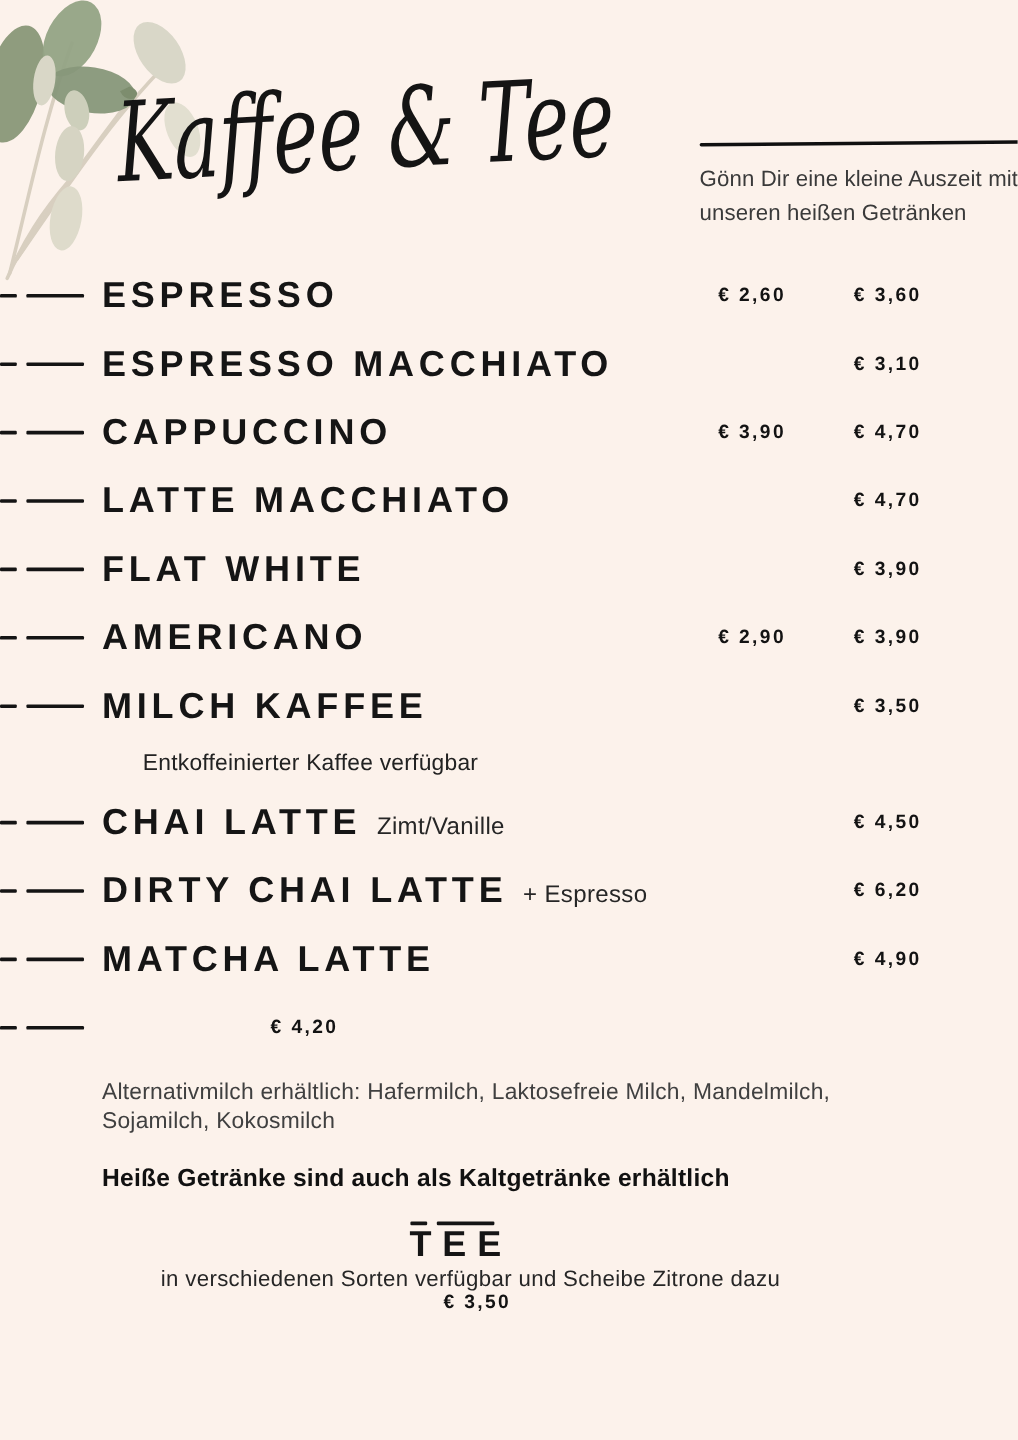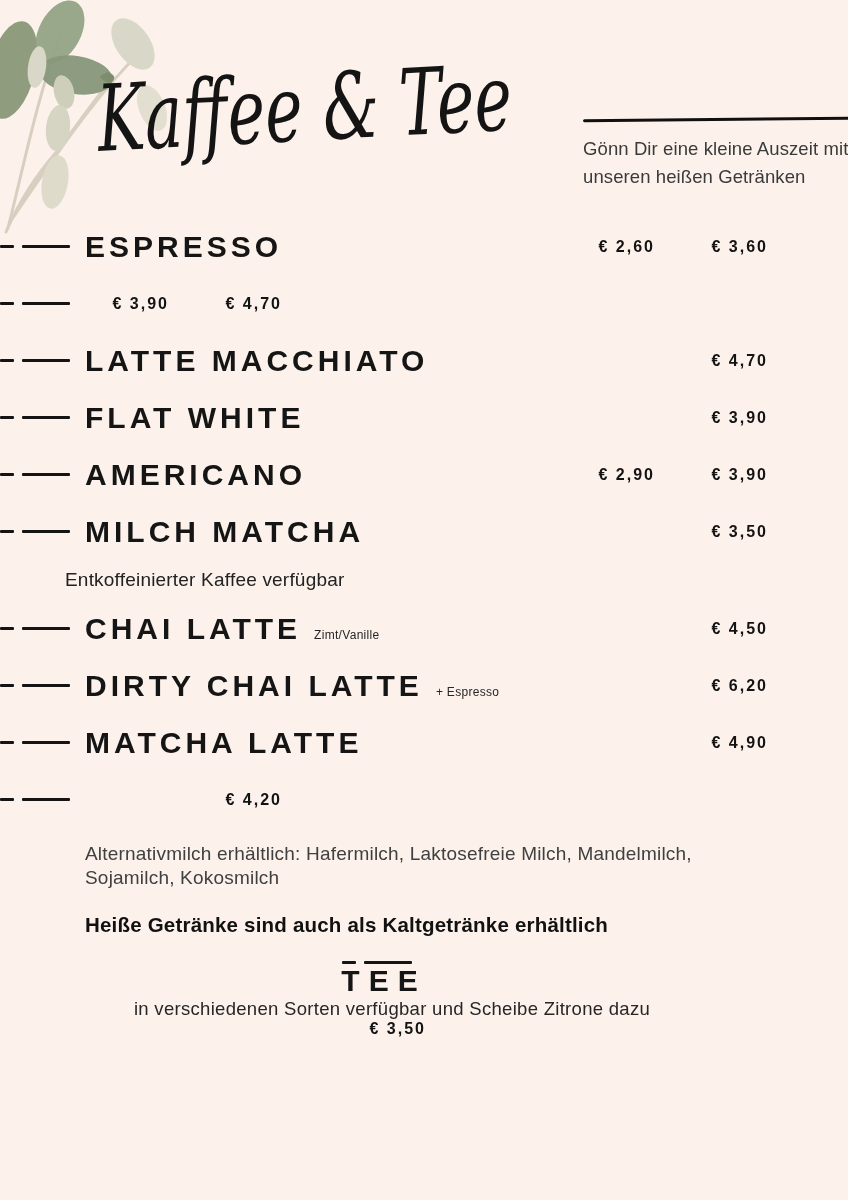--- a/index.html
+++ b/index.html
@@ -43,33 +43,33 @@
   .dash i:first-child { width:14px; margin-right:8px; }
   .dash i:last-child  { width:48px; }
 
   .name {
     flex:1; min-width:0;
     font-size:30px; font-weight:700; letter-spacing:4px;
     color:#151515; white-space:nowrap;
     display:flex; align-items:baseline;
   }
   .sub {
-    font-size:12px; font-weight:400; letter-spacing:0.3px;
+    font-size:20px; font-weight:400; letter-spacing:0.3px;
     color:#262626; margin-left:13px; white-space:nowrap;
   }
   .p1, .p2 {
     flex:none; width:84px; text-align:right;
     font-size:16px; font-weight:700; letter-spacing:2px;
     color:#131313; white-space:nowrap;
   }
   .p1 { margin-right:29px; }
 
   .inline-note {
     height:40px; display:flex; align-items:center;
-    margin:0; padding-left:65px;
+    margin:0; padding-left:119px;
     font-size:19px; color:#222; letter-spacing:0.2px;
   }
 
   .note-alt {
     margin:14px 0 0 85px; width:624px;
     font-size:19px; line-height:1.27; color:#404040; letter-spacing:0.2px;
   }
   .note-bold {
     margin:23px 0 0 85px;
     font-size:20.5px; font-weight:700; color:#111; letter-spacing:0.2px;
@@ -122,20 +122,30 @@
         </span>
         <span class="name">ESPRESSO</span>
         <span class="p1">€ 2,60</span>
         <span class="p2">€ 3,60</span>
       </div>
       <div class="row">
         <span class="dash">
           <i></i>
           <i></i>
         </span>
+        <span class="name">ESPRESSO MACCHIATO</span>
+        <span class="p1"></span>
+        <span class="p2">€ 3,10</span>
+      </div>
+      <div class="row">
+        <span class="dash">
+          <i></i>
+          <i></i>
+        </span>
+        <span class="name">CAPPUCCINO</span>
         <span class="p1">€ 3,90</span>
         <span class="p2">€ 4,70</span>
       </div>
       <div class="row">
         <span class="dash">
           <i></i>
           <i></i>
         </span>
         <span class="name">LATTE MACCHIATO</span>
         <span class="p1"></span>
@@ -157,21 +167,21 @@
         </span>
         <span class="name">AMERICANO</span>
         <span class="p1">€ 2,90</span>
         <span class="p2">€ 3,90</span>
       </div>
       <div class="row">
         <span class="dash">
           <i></i>
           <i></i>
         </span>
-        <span class="name">MILCH MATCHA</span>
+        <span class="name">MILCH KAFFEE</span>
         <span class="p1"></span>
         <span class="p2">€ 3,50</span>
       </div>
       <p class="inline-note">Entkoffeinierter Kaffee verfügbar</p>
       <div class="row">
         <span class="dash">
           <i></i>
           <i></i>
         </span>
         <span class="name">CHAI LATTE<span class="sub">Zimt/Vanille</span></span>

